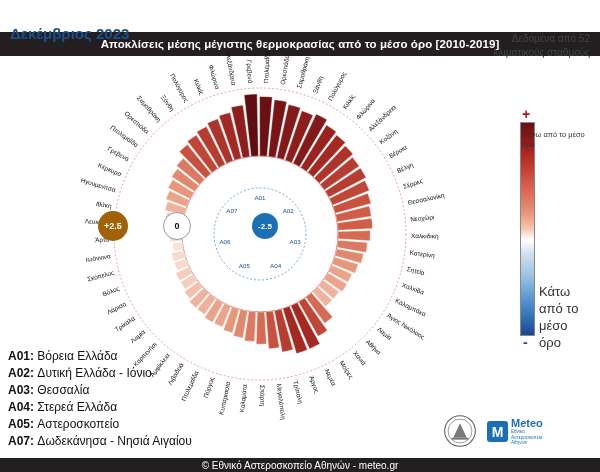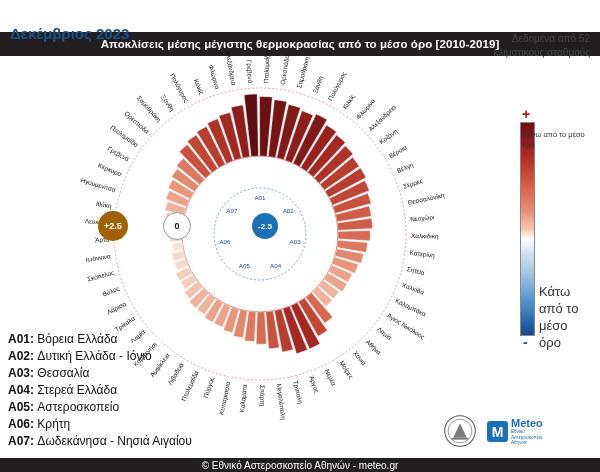--- a/index.html
+++ b/index.html
@@ -238,24 +238,20 @@
     </div>
     <div>
       <span class="code">A04:</span>
       <span>Στερεά Ελλάδα</span>
     </div>
     <div>
       <span class="code">A05:</span>
       <span>Αστεροσκοπείο</span>
     </div>
     <div>
-      <span class="code">A06:</span>
-      <span>Κρήτη</span>
-    </div>
-    <div>
       <span class="code">A07:</span>
       <span>Δωδεκάνησα - Νησιά Αιγαίου</span>
     </div>
   </div>
 
   <svg class="logo-seal" viewBox="0 0 40 40">
     <circle cx="20" cy="20" r="18" fill="none" stroke="#5a5a5a" stroke-width="1.2"></circle>
     <circle cx="20" cy="20" r="14" fill="none" stroke="#5a5a5a" stroke-width="0.7"></circle>
     <path d="M12 28 L20 11 L28 28 Z" fill="#7a7a7a"></path>
     <rect x="10" y="28" width="20" height="2.2" fill="#7a7a7a"></rect>

